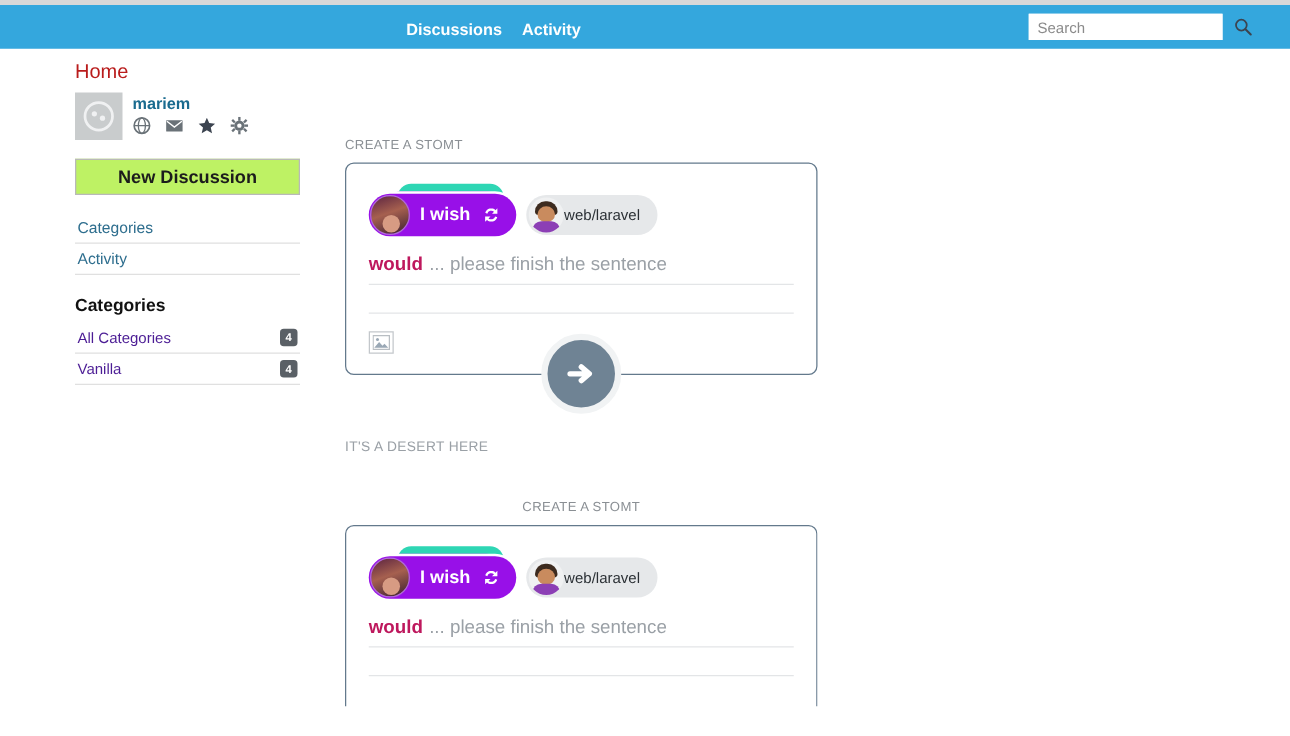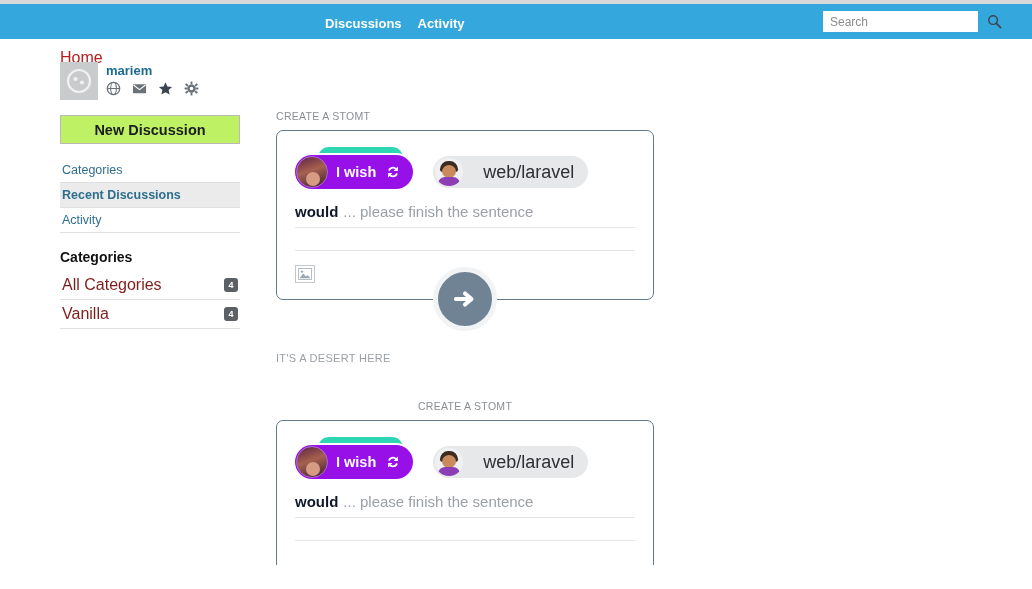--- a/index.html
+++ b/index.html
@@ -65,21 +65,21 @@
   
   .breadcrumb {
     position: absolute; left: 60px; top: 37px;
     font-size: 16px; color: #b91c1c;
     text-decoration: none;
     margin-top: 12px;
   }
 
   
   .sidebar {
-    position: absolute; left: 60px; top: 62px;
+    position: absolute; left: 60px; top: 74px;
     width: 180px;
   }
   .profile-row { display: flex; align-items: flex-start; height: 44px; }
   .avatar {
     width: 38px; height: 38px;
     background: #c9cccd;
     flex: 0 0 38px;
     display: flex; align-items: center; justify-content: center;
   }
   .profile-info { margin-left: 8px; padding-top: 1px; }
@@ -122,21 +122,21 @@
     margin-top: 16px;
     font-size: 14px; font-weight: bold; color: #111;
   }
   .cat-list { margin-top: 6px; width: 180px; }
   .cat-item {
     display: flex; align-items: center; justify-content: space-between;
     padding: 5px 2px;
     border-bottom: 1px solid #e0e0e0;
     text-decoration: none;
   }
-  .cat-label { font-size: 16px; color: #7f1d1d; }
+  .cat-label { font-size: 12px; color: #4c1d95; }
   .cat-count {
     background: #5a6066; color: #fff;
     font-size: 9px; font-weight: bold;
     border-radius: 3px;
     min-width: 14px; height: 14px;
     display: flex; align-items: center; justify-content: center;
     padding: 0 3px;
   }
 
   
@@ -167,21 +167,21 @@
     border-radius: 12px;
   }
   .pill-ghost-purple {
     position: absolute; left: 14px; top: 6px;
     width: 92px; height: 24px;
     background: #8f1fd8;
     border-radius: 14px;
   }
   .pill-row {
     position: absolute; left: 0; top: 8px;
-    display: flex; align-items: center; gap: 20px;
+    display: flex; align-items: center; gap: 8px;
   }
   .pill-wish {
     display: flex; align-items: center;
     height: 34px;
     background: #9810e8;
     border-radius: 18px;
     padding-right: 12px;
     box-shadow: 0 0 0 2px #ffffff;
     cursor: pointer;
   }
@@ -237,32 +237,32 @@
     position: absolute; left: 7px; top: 7px;
     width: 14px; height: 13px;
     background: #c98b5e; border-radius: 50%;
   }
   .target-avatar .body {
     position: absolute; left: 3px; top: 19px;
     width: 22px; height: 11px;
     background: #8c3fb5; border-radius: 7px 7px 0 0;
   }
   .pill-target-text {
-    margin-left: 20px;
-    font-size: 18px; color: #2b3035; white-space: nowrap;
+    margin-left: 0;
+    font-size: 12px; color: #2b3035; white-space: nowrap;
   }
 
   .sentence-row {
     display: flex; align-items: baseline;
     margin-top: 10px;
     border-bottom: 1px solid #e3e5e7;
     padding-bottom: 7px;
   }
   .sentence-prefix {
-    font-size: 15px; font-weight: bold; color: #0f172a;
+    font-size: 15px; font-weight: bold; color: #be185d;
   }
   .sentence-placeholder {
     font-size: 15px; color: #9aa0a6; margin-left: 5px;
   }
   .blank-line {
     height: 1px; background: #e3e5e7;
     margin-top: 22px;
   }
   .img-upload {
     margin-top: 14px;
@@ -376,21 +376,20 @@
         </span>
 
       </div>
     </div>
   </div>
 
   <button class="new-discussion">New Discussion</button>
 
   <div class="menu">
     <a class="menu-item" href="#">Categories</a>
-    <a class="menu-item active" href="#">Recent Discussions</a>
     <a class="menu-item" href="#">Activity</a>
   </div>
 
   <div class="cat-heading">Categories</div>
 
   <div class="cat-list">
     <a class="cat-item" href="#">
       <span class="cat-label">All Categories</span>
       <span class="cat-count">4</span>
     </a>

